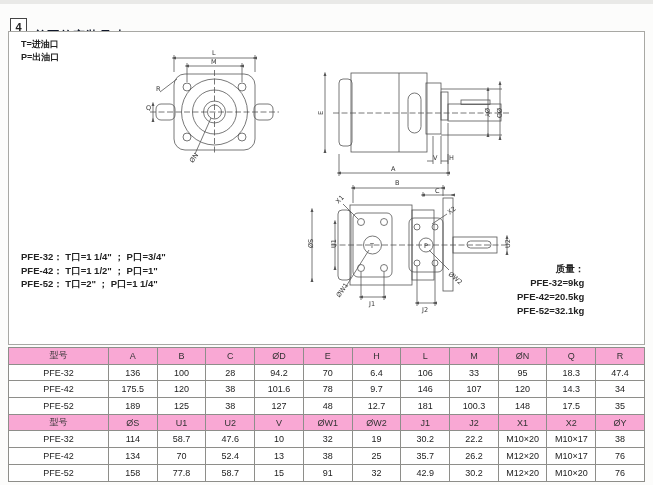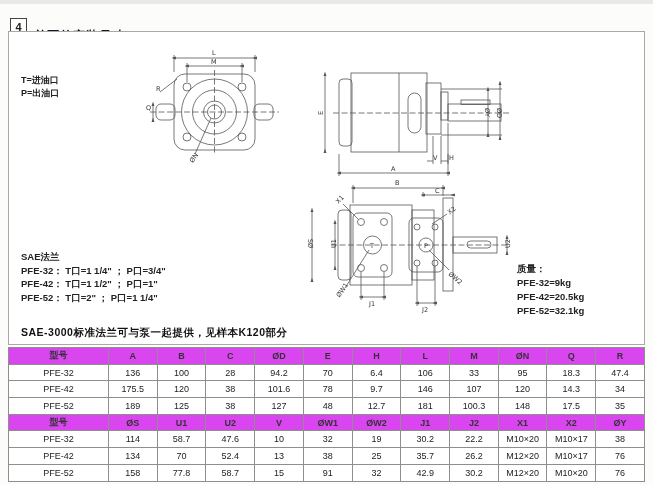--- a/index.html
+++ b/index.html
@@ -5,30 +5,30 @@
   html,body{margin:0;padding:0;}
   body{width:653px;height:485px;position:relative;background:#f4f4f2;
        font-family:"Liberation Sans","DejaVu Sans",sans-serif;color:#222;overflow:hidden;}
   .page{position:absolute;inset:0;background:#fcfcfb;}
   .topstrip{position:absolute;left:0;top:0;width:653px;height:4px;background:#e9e9e7;}
   .hdr-row{position:absolute;left:10px;top:8px;display:flex;align-items:center;gap:7px;}
   .numbox{width:15px;height:15px;border:1.5px solid #444;display:flex;align-items:center;
           justify-content:center;font-size:11px;font-weight:bold;color:#222;background:#fff;}
   .title{font-size:12.5px;font-weight:bold;color:#0f172a;letter-spacing:0.5px;margin-top:20px;}
   .drawbox{position:absolute;left:8px;top:31px;width:635px;height:312px;border:1px solid #a8a8a4;background:#fff;}
-  .legend{position:absolute;left:12px;top:6px;font-size:9px;font-weight:bold;color:#222;line-height:13px;margin-top:36px;}
+  .legend{position:absolute;left:12px;top:6px;font-size:9px;font-weight:bold;color:#222;line-height:13px;}
   .saeblock{position:absolute;left:12px;top:218px;font-size:9.5px;font-weight:bold;color:#222;line-height:13.5px;}
-  .massblock{position:absolute;left:508px;top:230px;font-size:9.5px;font-weight:bold;color:#222;line-height:14px;}
+  .massblock{position:absolute;left:508px;top:230px;font-size:9.5px;font-weight:bold;color:#222;line-height:14px;text-align:right;}
   .note{position:absolute;left:12px;top:294px;font-size:10.5px;font-weight:bold;color:#111;letter-spacing:0.5px;}
   svg{position:absolute;left:0;top:0;}
   svg text{font-family:"DejaVu Sans",sans-serif;font-size:6.5px;fill:#333;}
   .dimtable{position:absolute;left:8px;top:347px;width:637px;border-collapse:collapse;table-layout:fixed;background:#fff;}
   .dimtable td{border:1px solid #8e8e8a;font-size:9px;color:#222;text-align:center;
                padding:0;height:15.7px;white-space:nowrap;overflow:hidden;}
-  .dimtable tr.hdr td{font-weight:bold;color:#333;background:#d946ef;}
+  .dimtable tr.hdr td{font-weight:normal;color:#333;background:#f9a8d4;}
 </style>
 </head>
 <body>
 
 <div class="page">
   <div class="topstrip"></div>
 
   <div class="hdr-row">
     <div class="numbox">4</div>
     <div class="title">单泵的安装尺寸[mm]</div>
@@ -164,34 +164,32 @@
         <text x="326" y="263" transform="rotate(-55 331 260)">ØW1</text>
         <text x="440" y="246" transform="rotate(40 444 243)">ØW2</text>
         <text x="360" y="273.5">J1</text>
         <text x="413" y="279.5">J2</text>
         <text x="361" y="215.5">T</text>
         <text x="415" y="215.5">P</text>
       </g>
     </svg>
 
     <div class="saeblock">
-      <div>SAE法兰</div>
       <div>PFE-32：  T口=1 1/4" ；  P口=3/4"</div>
       <div>PFE-42：  T口=1 1/2" ；  P口=1"</div>
       <div>PFE-52：  T口=2" ；        P口=1 1/4"</div>
     </div>
 
     <div class="massblock">
       <div>质量：</div>
       <div>PFE-32=9kg</div>
       <div>PFE-42=20.5kg</div>
       <div>PFE-52=32.1kg</div>
     </div>
 
-    <div class="note">SAE-3000标准法兰可与泵一起提供，见样本K120部分</div>
   </div>
 
   <table class="dimtable">
     <colgroup>
       <col style="width:100px">
       <col>
         <col>
         <col>
         <col>
         <col>

